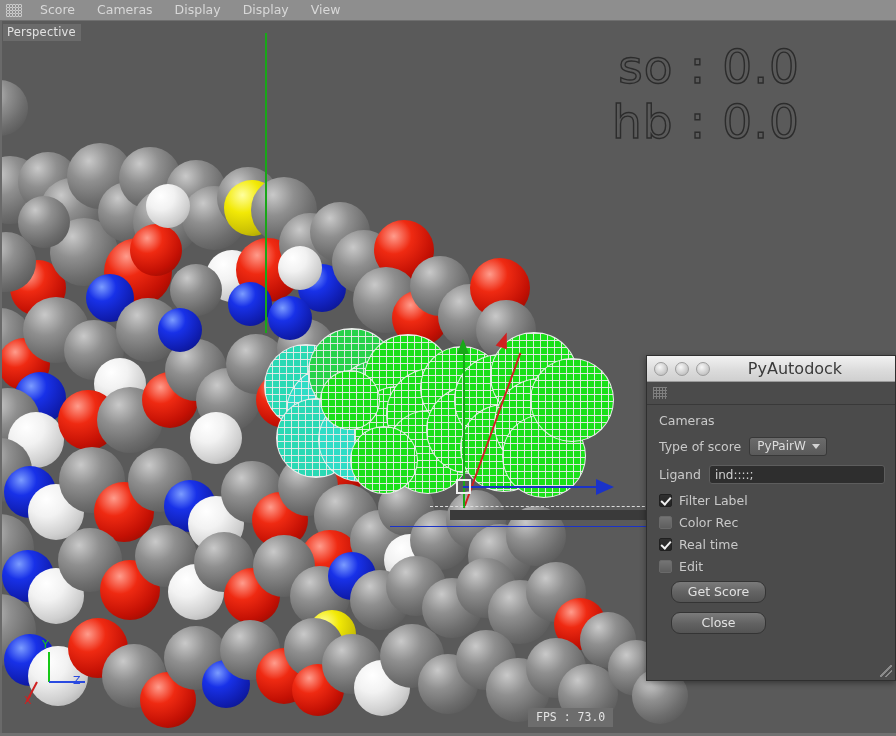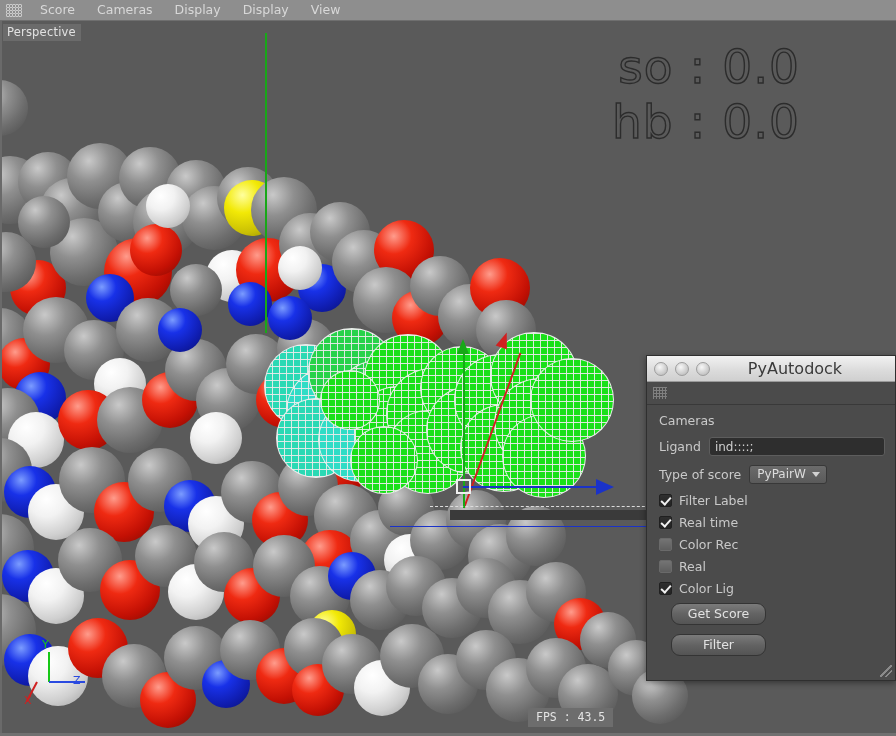--- a/index.html
+++ b/index.html
@@ -522,21 +522,21 @@
 
     <div id="axis-widget">
       <div id="aw-y"></div>
       <div id="aw-y-label">Y</div>
       <div id="aw-z"></div>
       <div id="aw-z-label">Z</div>
       <div id="aw-x"></div>
       <div id="aw-x-label">X</div>
     </div>
 
-    <div id="fps-label">FPS : 43.5</div>
+    <div id="fps-label">FPS : 73.0</div>
   </div>
 
   <div id="pyautodock">
 
     <div id="pad-titlebar">
       <div class="pad-dot"></div>
       <div class="pad-dot"></div>
       <div class="pad-dot"></div>
       <div id="pad-title">PyAutodock</div>
     </div>
@@ -545,59 +545,55 @@
       <div id="pad-grip"></div>
     </div>
 
     <div id="pad-body">
 
       <div class="pad-row">
         <span class="pad-label">Cameras</span>
       </div>
 
       <div class="pad-row">
-        <span class="pad-label">Ligand</span>
-        <span class="pad-entry">ind::::;</span>
-      </div>
-
-      <div class="pad-row">
         <span class="pad-label">Type of score</span>
         <span class="pad-combo">
           <span>PyPairW</span>
           <span class="combo-caret"></span>
         </span>
       </div>
 
+      <div class="pad-row">
+        <span class="pad-label">Ligand</span>
+        <span class="pad-entry">ind::::;</span>
+      </div>
+
 
 
       <div class="pad-check-row">
         <span class="pad-check checked"></span>
         <span class="pad-check-label">Filter Label</span>
       </div>
       <div class="pad-check-row">
+        <span class="pad-check"></span>
+        <span class="pad-check-label">Color Rec</span>
+      </div>
+      <div class="pad-check-row">
         <span class="pad-check checked"></span>
         <span class="pad-check-label">Real time</span>
       </div>
       <div class="pad-check-row">
         <span class="pad-check"></span>
-        <span class="pad-check-label">Color Rec</span>
-      </div>
-      <div class="pad-check-row">
-        <span class="pad-check"></span>
-        <span class="pad-check-label">Real</span>
-      </div>
-      <div class="pad-check-row">
-        <span class="pad-check checked"></span>
-        <span class="pad-check-label">Color Lig</span>
+        <span class="pad-check-label">Edit</span>
       </div>
 
       <div class="pad-row" style="margin-top:6px;">
         <div class="pad-button">Get Score</div>
       </div>
       <div class="pad-row">
-        <div class="pad-button">Filter</div>
+        <div class="pad-button">Close</div>
       </div>
     </div>
 
     <div id="pad-resize"></div>
   </div>
 
 </div>
 
 </body></html>

